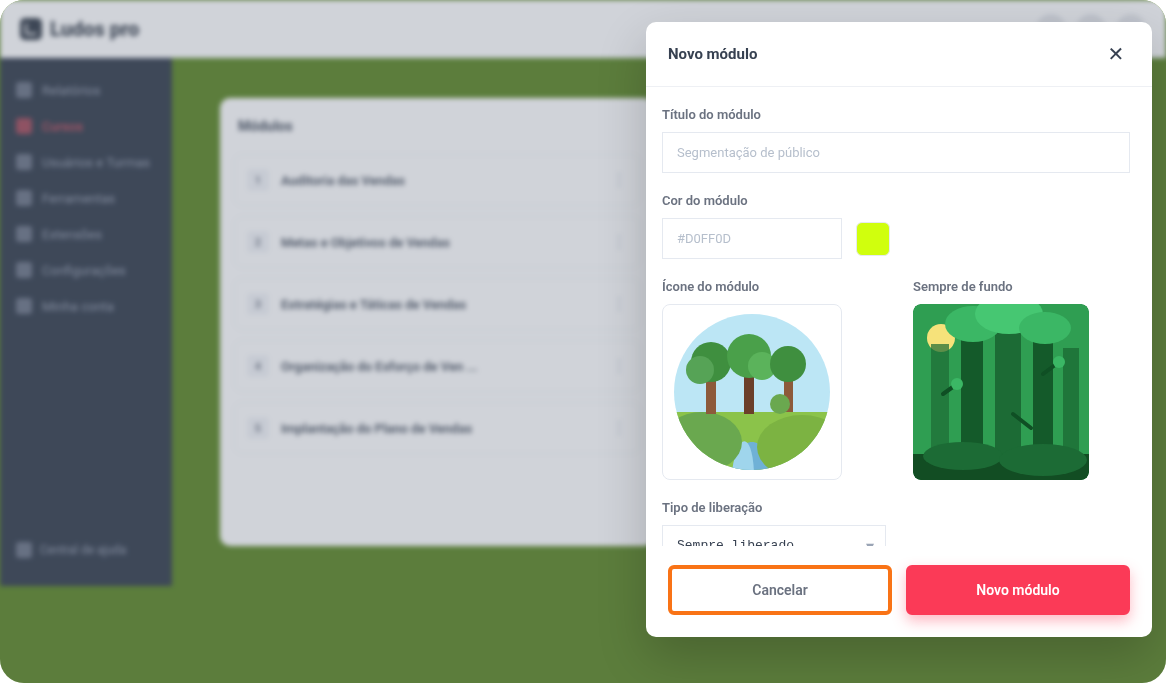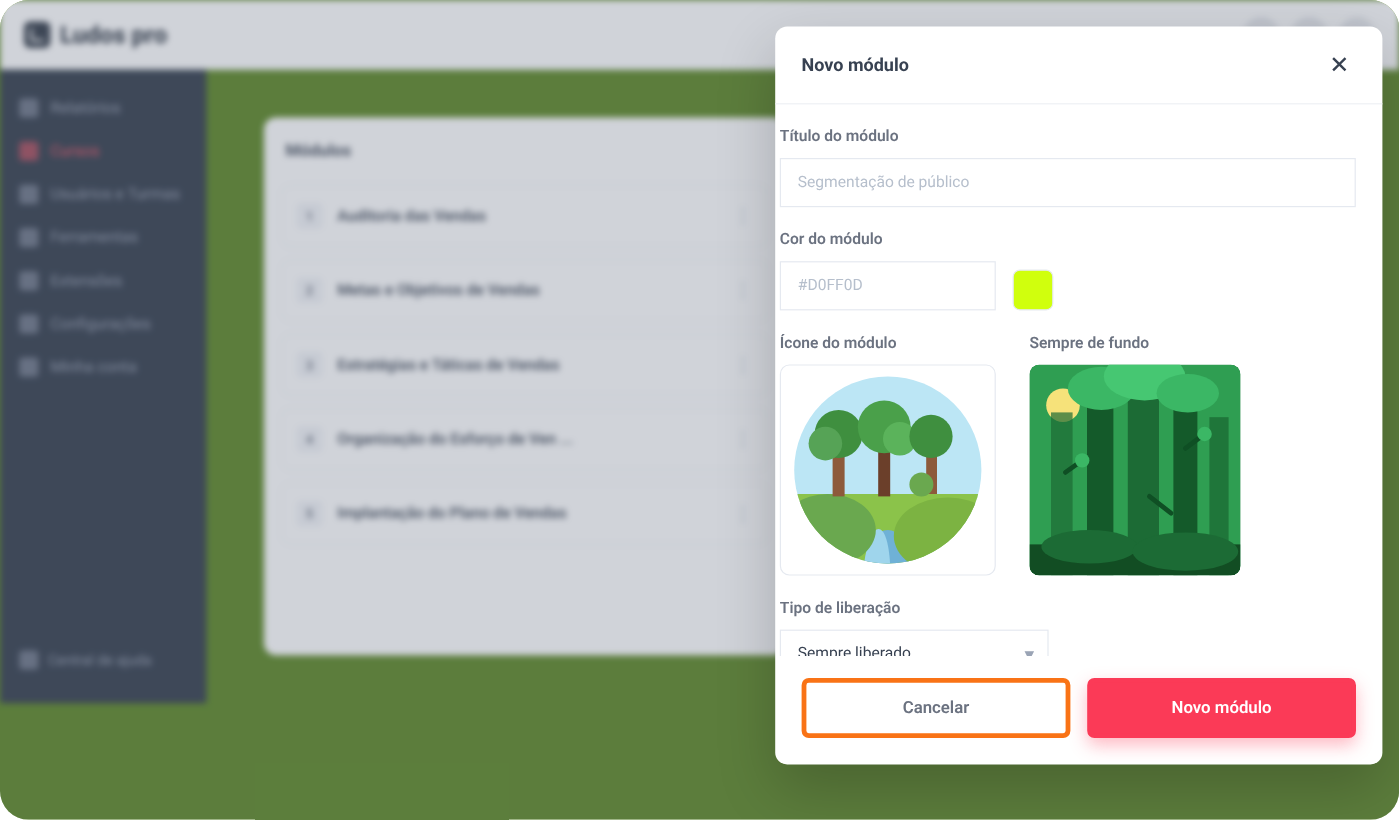--- a/index.html
+++ b/index.html
@@ -28,33 +28,33 @@
     .col-title { font-weight:700; color:#374151; font-size:14px; margin-bottom:20px; padding-left:4px; }
     .card { background:#fff; border:1px solid #edf0f4; border-radius:8px; padding:14px 12px; margin-bottom:10px; display:flex; align-items:center; gap:12px; font-size:13px; color:#374151; font-weight:600; }
     .card .num { width:22px; height:22px; background:#f1f3f7; border-radius:4px; display:flex; align-items:center; justify-content:center; font-size:11px; color:#6b7280; font-weight:700; }
     .card .dots { margin-left:auto; color:#cbd5e1; font-size:16px; line-height:0; }
     
     
     .modal { position:absolute; top:22px; right:14px; width:506px; background:#fff; border-radius:10px; z-index:20; box-shadow: 0 20px 50px rgba(0,0,0,.2); display:flex; flex-direction:column; max-height: 615px; }
     .modal-head { padding:18px 22px; border-bottom:1px solid #eef0f4; display:flex; align-items:center; }
     .modal-title { font-weight:700; color:#374151; font-size:15px; }
     .close-btn { margin-left:auto; width:28px; height:28px; display:flex; align-items:center; justify-content:center; cursor:pointer; color:#374151; font-size:20px; }
-    .modal-body { padding: 20px 22px 0 4px; overflow:auto; }
+    .modal-body { padding: 20px 22px 0 16px; overflow:auto; }
     .form-label { font-size:13px; color:#6b7280; font-weight:600; margin-bottom:10px; display:block; }
     .text-input { width:100%; border:1px solid #e5e9f0; border-radius:0; padding:12px 14px; font-size:13px; color:#374151; outline:none; }
     .text-input::placeholder { color:#b6bfcc; }
     .field { margin-bottom:20px; }
-    .color-row { display:flex; gap:14px; align-items:flex-end; }
+    .color-row { display:flex; gap:14px; align-items:center; }
     .color-input { flex:0 0 180px; }
     .swatch { width:34px; height:34px; border-radius:6px; border:1px solid #e5e9f0; }
-    .two-col { display:flex; gap:28px; }
+    .two-col { display:flex; gap:71px; }
     .preview-box { width:180px; height:176px; border:1px solid #e5e9f0; border-radius:8px; display:flex; align-items:center; justify-content:center; overflow:hidden; }
     .preview-box.bg { width:176px; height:176px; border:none; }
     .select-wrap { position:relative; width:224px; }
-    .select-wrap .text-input { padding-right:34px; }
+    .select-wrap .text-input { padding-right:34px;font-family:Liberation Mono, monospace; }
     .chevron { position:absolute; right:12px; top:50%; transform:translateY(-50%); color:#9aa4b5; pointer-events:none; }
     .modal-foot { padding:18px 22px 22px 22px; display:flex; gap:14px; border-top:1px solid transparent; }
     .btn { flex:1 1 0; padding:13px 10px; border-radius:6px; font-size:14px; font-weight:600; cursor:pointer; border:4px solid #f97316; background:#fff; color:#6b7280; text-align:center; }
     .btn.primary { background:#fb3a57; border-color:#fb3a57; color:#fff; box-shadow: 0 6px 14px rgba(251,58,87,.35); }
     
     
     .icon-forest-circle { width:160px; height:160px; }
     .bg-forest { width:176px; height:176px; border-radius:8px; }
   </style>
 </head>

